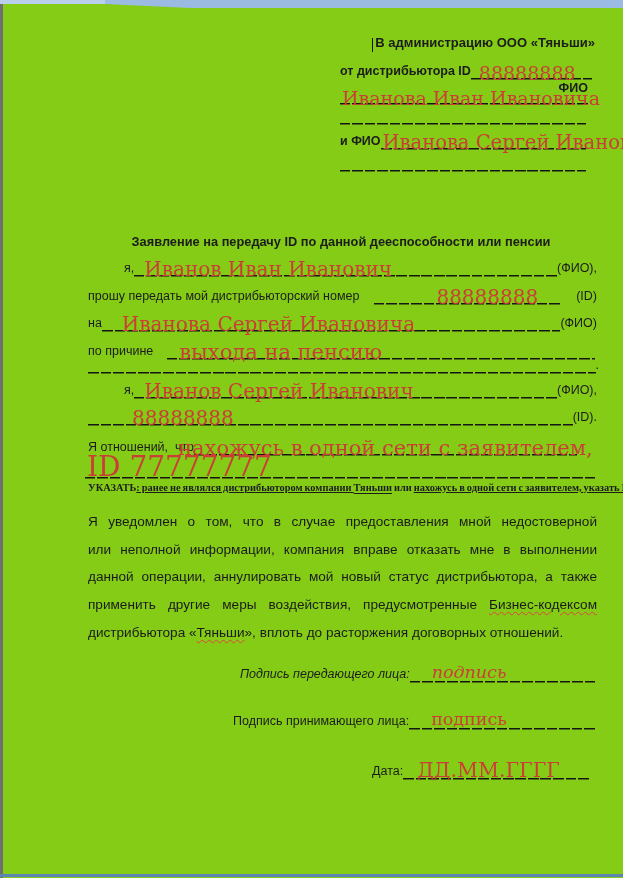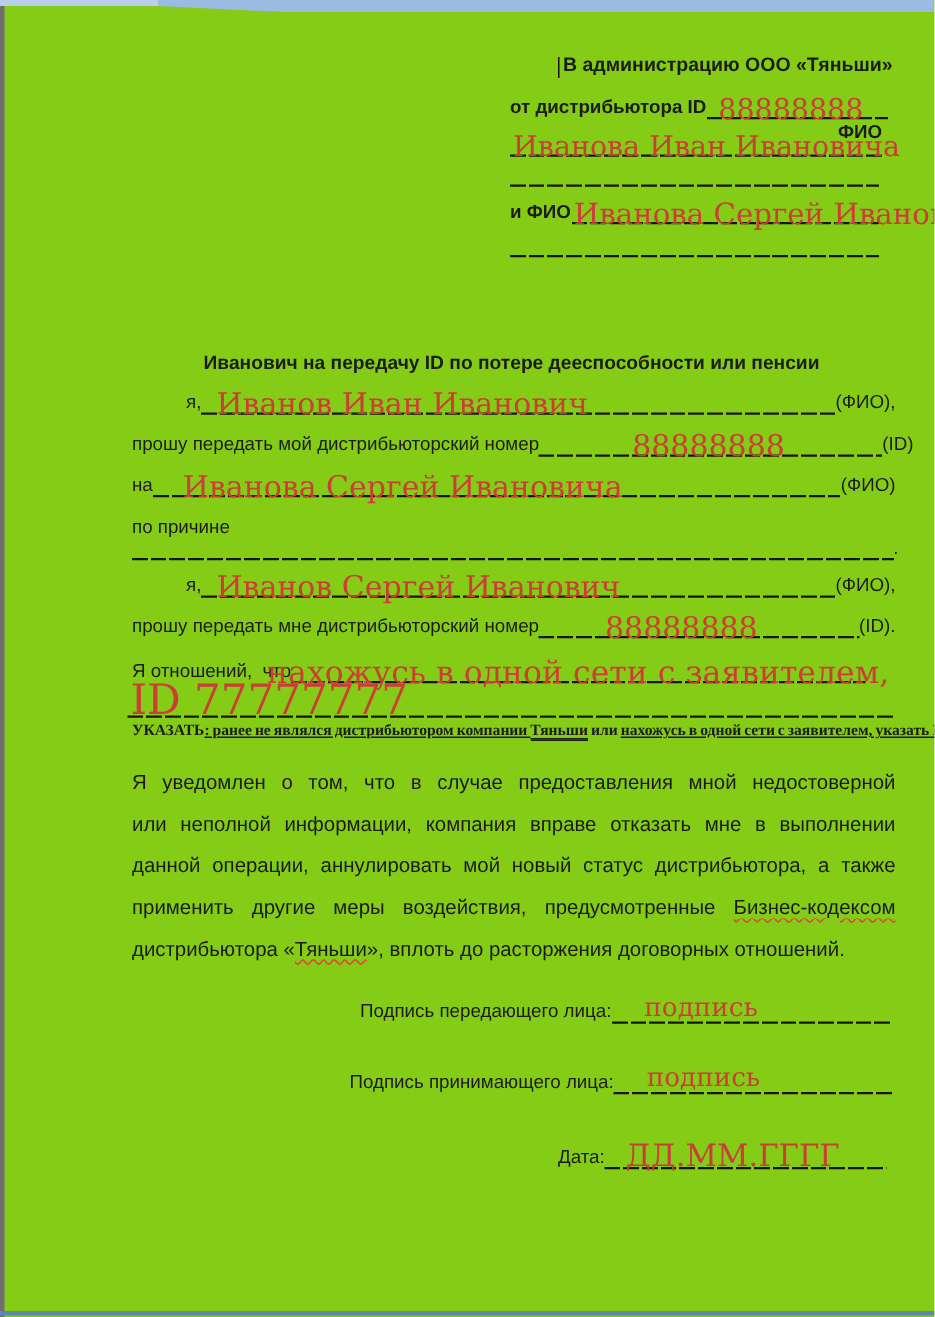--- a/index.html
+++ b/index.html
@@ -86,65 +86,67 @@
       <span class="lbl b">и ФИО</span>
       <span class="fill uline">
         <span class="red-val" style="left:2px;font-size:19.5px;">Иванова Сергей Иванович</span>
       </span>
     </div>
 
     <div class="row" style="top:160px;height:13px;left:340px;width:246px;">
       <span class="fill uline"></span>
     </div>
 
-    <div class="title">Иванович на передачу ID по потере дееспособности или пенсии</div>
+    <div class="title">Заявление на передачу ID по данной дееспособности или пенсии</div>
 
     <div class="row" style="top:256px;height:22px;left:88px;right:26px;">
       <span class="lbl" style="padding-left:36px;">я,</span>
       <span class="fill uline">
         <span class="red-val" style="left:10px;font-size:20px;">Иванов Иван Иванович</span>
       </span>
       <span class="lbl">(ФИО),</span>
     </div>
 
-    <div class="row" style="top:284px;height:22px;left:88px;right:14px;">
+    <div class="row" style="top:284px;height:22px;left:88px;right:26px;gap:15px;">
       <span class="lbl">прошу передать мой дистрибьюторский номер</span>
       <span class="fill uline">
         <span class="red-val" style="left:62px;font-size:20px;">88888888</span>
       </span>
       <span class="lbl">(ID)</span>
     </div>
 
     <div class="row" style="top:311px;height:22px;left:88px;right:26px;">
       <span class="lbl">на</span>
       <span class="fill uline">
         <span class="red-val" style="left:20px;font-size:20px;">Иванова Сергей Ивановича</span>
       </span>
       <span class="lbl">(ФИО)</span>
     </div>
 
     <div class="row" style="top:338px;height:23px;left:88px;right:28px;gap:14px;">
       <span class="lbl">по причине</span>
+      <span class="fill uline">
+        <span class="red-val" style="left:12px;font-size:21px;">выхода на пенсию</span>
+      </span>
     </div>
 
     <div class="row" style="top:356px;height:19px;left:88px;right:24px;">
       <span class="fill uline"></span>
       <span class="lbl">.</span>
     </div>
 
     <div class="row" style="top:378px;height:22px;left:88px;right:26px;">
       <span class="lbl" style="padding-left:36px;">я,</span>
       <span class="fill uline">
         <span class="red-val" style="left:10px;font-size:20px;">Иванов Сергей Иванович</span>
       </span>
       <span class="lbl">(ФИО),</span>
     </div>
 
     <div class="row" style="top:405px;height:22px;left:88px;right:26px;">
-      <span class="lbl">прошу передать мне дистрибьюторский номер</span>
       <span class="fill uline">
         <span class="red-val" style="left:44px;font-size:20px;">88888888</span>
       </span>
       <span class="lbl">(ID).</span>
     </div>
 
     <div class="row" style="top:435px;height:22px;left:88px;right:46px;">
       <span class="lbl">Я отношений,  что</span>
       <span class="fill uline">
         <span class="red-val" style="left:-16px;font-size:21px;">нахожусь в одной сети с заявителем,</span>
@@ -160,21 +162,21 @@
     <div class="note"><span>УКАЗАТЬ</span><span class="u">: ранее не являлся дистрибьютором компании </span><span class="u wavy uwavy">Тяньши</span><span> или </span><span class="u">нахожусь в одной сети с заявителем, указать ID</span></div>
 
     <div class="para">
       <div class="pline">Я уведомлен о том, что в случае предоставления мной недостоверной</div>
       <div class="pline">или неполной информации, компания вправе отказать мне в выполнении</div>
       <div class="pline">данной операции, аннулировать  мой новый статус дистрибьютора, а также</div>
       <div class="pline"><span>применить другие меры воздействия, предусмотренные</span> <span class="wavy">Бизнес-кодексом</span></div>
       <div class="pline last"><span>дистрибьютора «</span><span class="wavy">Тяньши</span><span>», вплоть до расторжения договорных отношений.</span></div>
     </div>
 
-    <div class="row" style="top:662px;height:22px;left:240px;right:28px;">
+    <div class="row" style="top:662px;height:22px;left:240px;right:28px;font-style:italic;">
       <span class="lbl sig-lbl">Подпись передающего лица:</span>
       <span class="fill uline">
         <span class="red-val" style="left:22px;bottom:2px;font-size:17.5px;">подпись</span>
       </span>
     </div>
 
     <div class="row" style="top:709px;height:22px;left:233px;right:28px;">
       <span class="lbl sig-lbl">Подпись принимающего лица:</span>
       <span class="fill uline">
         <span class="red-val" style="left:22px;bottom:2px;font-size:17.5px;">подпись</span>

